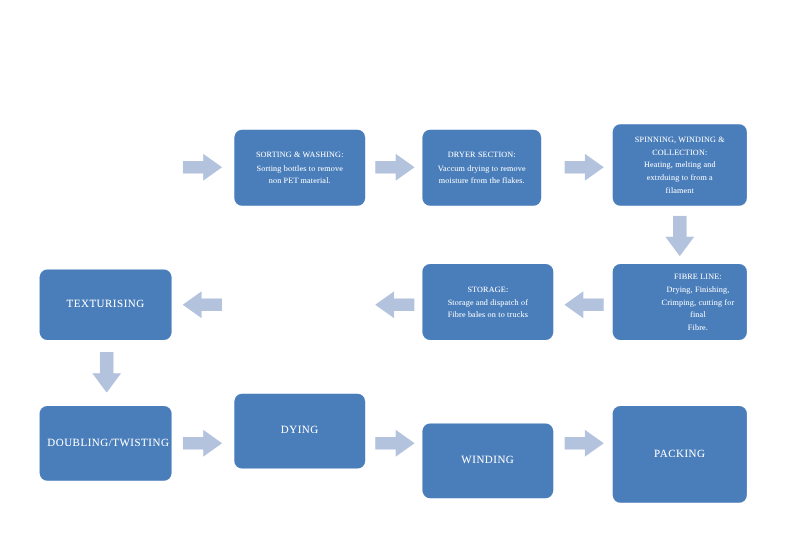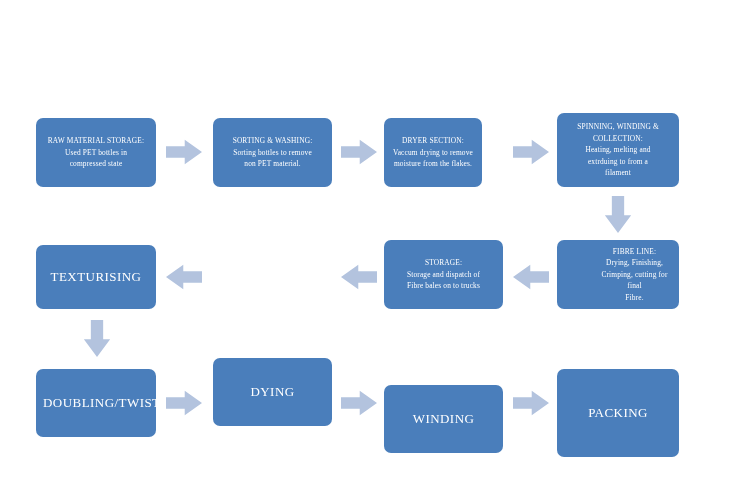--- a/index.html
+++ b/index.html
@@ -34,21 +34,21 @@
     line-height: 1.55;
     letter-spacing: 0.15px;
     font-family: Liberation Serif, serif;
   }
   .node .node-text {
     display: block;
     white-space: pre-line;
     width: 100%;
   }
   .node.wide-label {
-    font-size: 13px;
+    font-size: 10px;
     letter-spacing: 0.45px;
   }
   
   .arrow {
     position: absolute;
     background: #b3c3de;
   }
   .arrow.right {
     clip-path: polygon(0% 28%, 52% 28%, 52% 3%, 100% 50%, 52% 97%, 52% 72%, 0% 72%);
   }
@@ -57,37 +57,32 @@
   }
   .arrow.down {
     clip-path: polygon(28% 0%, 28% 52%, 3% 52%, 50% 100%, 97% 52%, 72% 52%, 72% 0%);
   }
 </style>
 </head>
 <body>
 
 <div id="canvas">
 
-  <div class="node" style="left:36px; top:118px; width:120px; height:69px;">
-    <span class="node-text">RAW MATERIAL STORAGE:
-Used PET bottles in
-compressed state</span>
-  </div>
 
   <div class="arrow right" style="left:166px; top:139px; width:36px; height:26px;"></div>
 
   <div class="node" style="left:213px; top:118px; width:119px; height:69px;">
     <span class="node-text">SORTING &amp; WASHING:
 Sorting bottles to remove
 non PET material.</span>
   </div>
 
   <div class="arrow right" style="left:341px; top:139px; width:36px; height:26px;"></div>
 
-  <div class="node" style="left:384px; top:118px; width:98px; height:69px;">
+  <div class="node" style="left:384px; top:118px; width:108px; height:69px;">
     <span class="node-text">DRYER SECTION:
 Vaccum drying to remove
 moisture from the flakes.</span>
   </div>
 
   <div class="arrow right" style="left:513px; top:139px; width:36px; height:26px;"></div>
 
   <div class="node" style="left:557px; top:113px; width:122px; height:74px;">
     <span class="node-text">SPINNING, WINDING &amp;
 COLLECTION:

